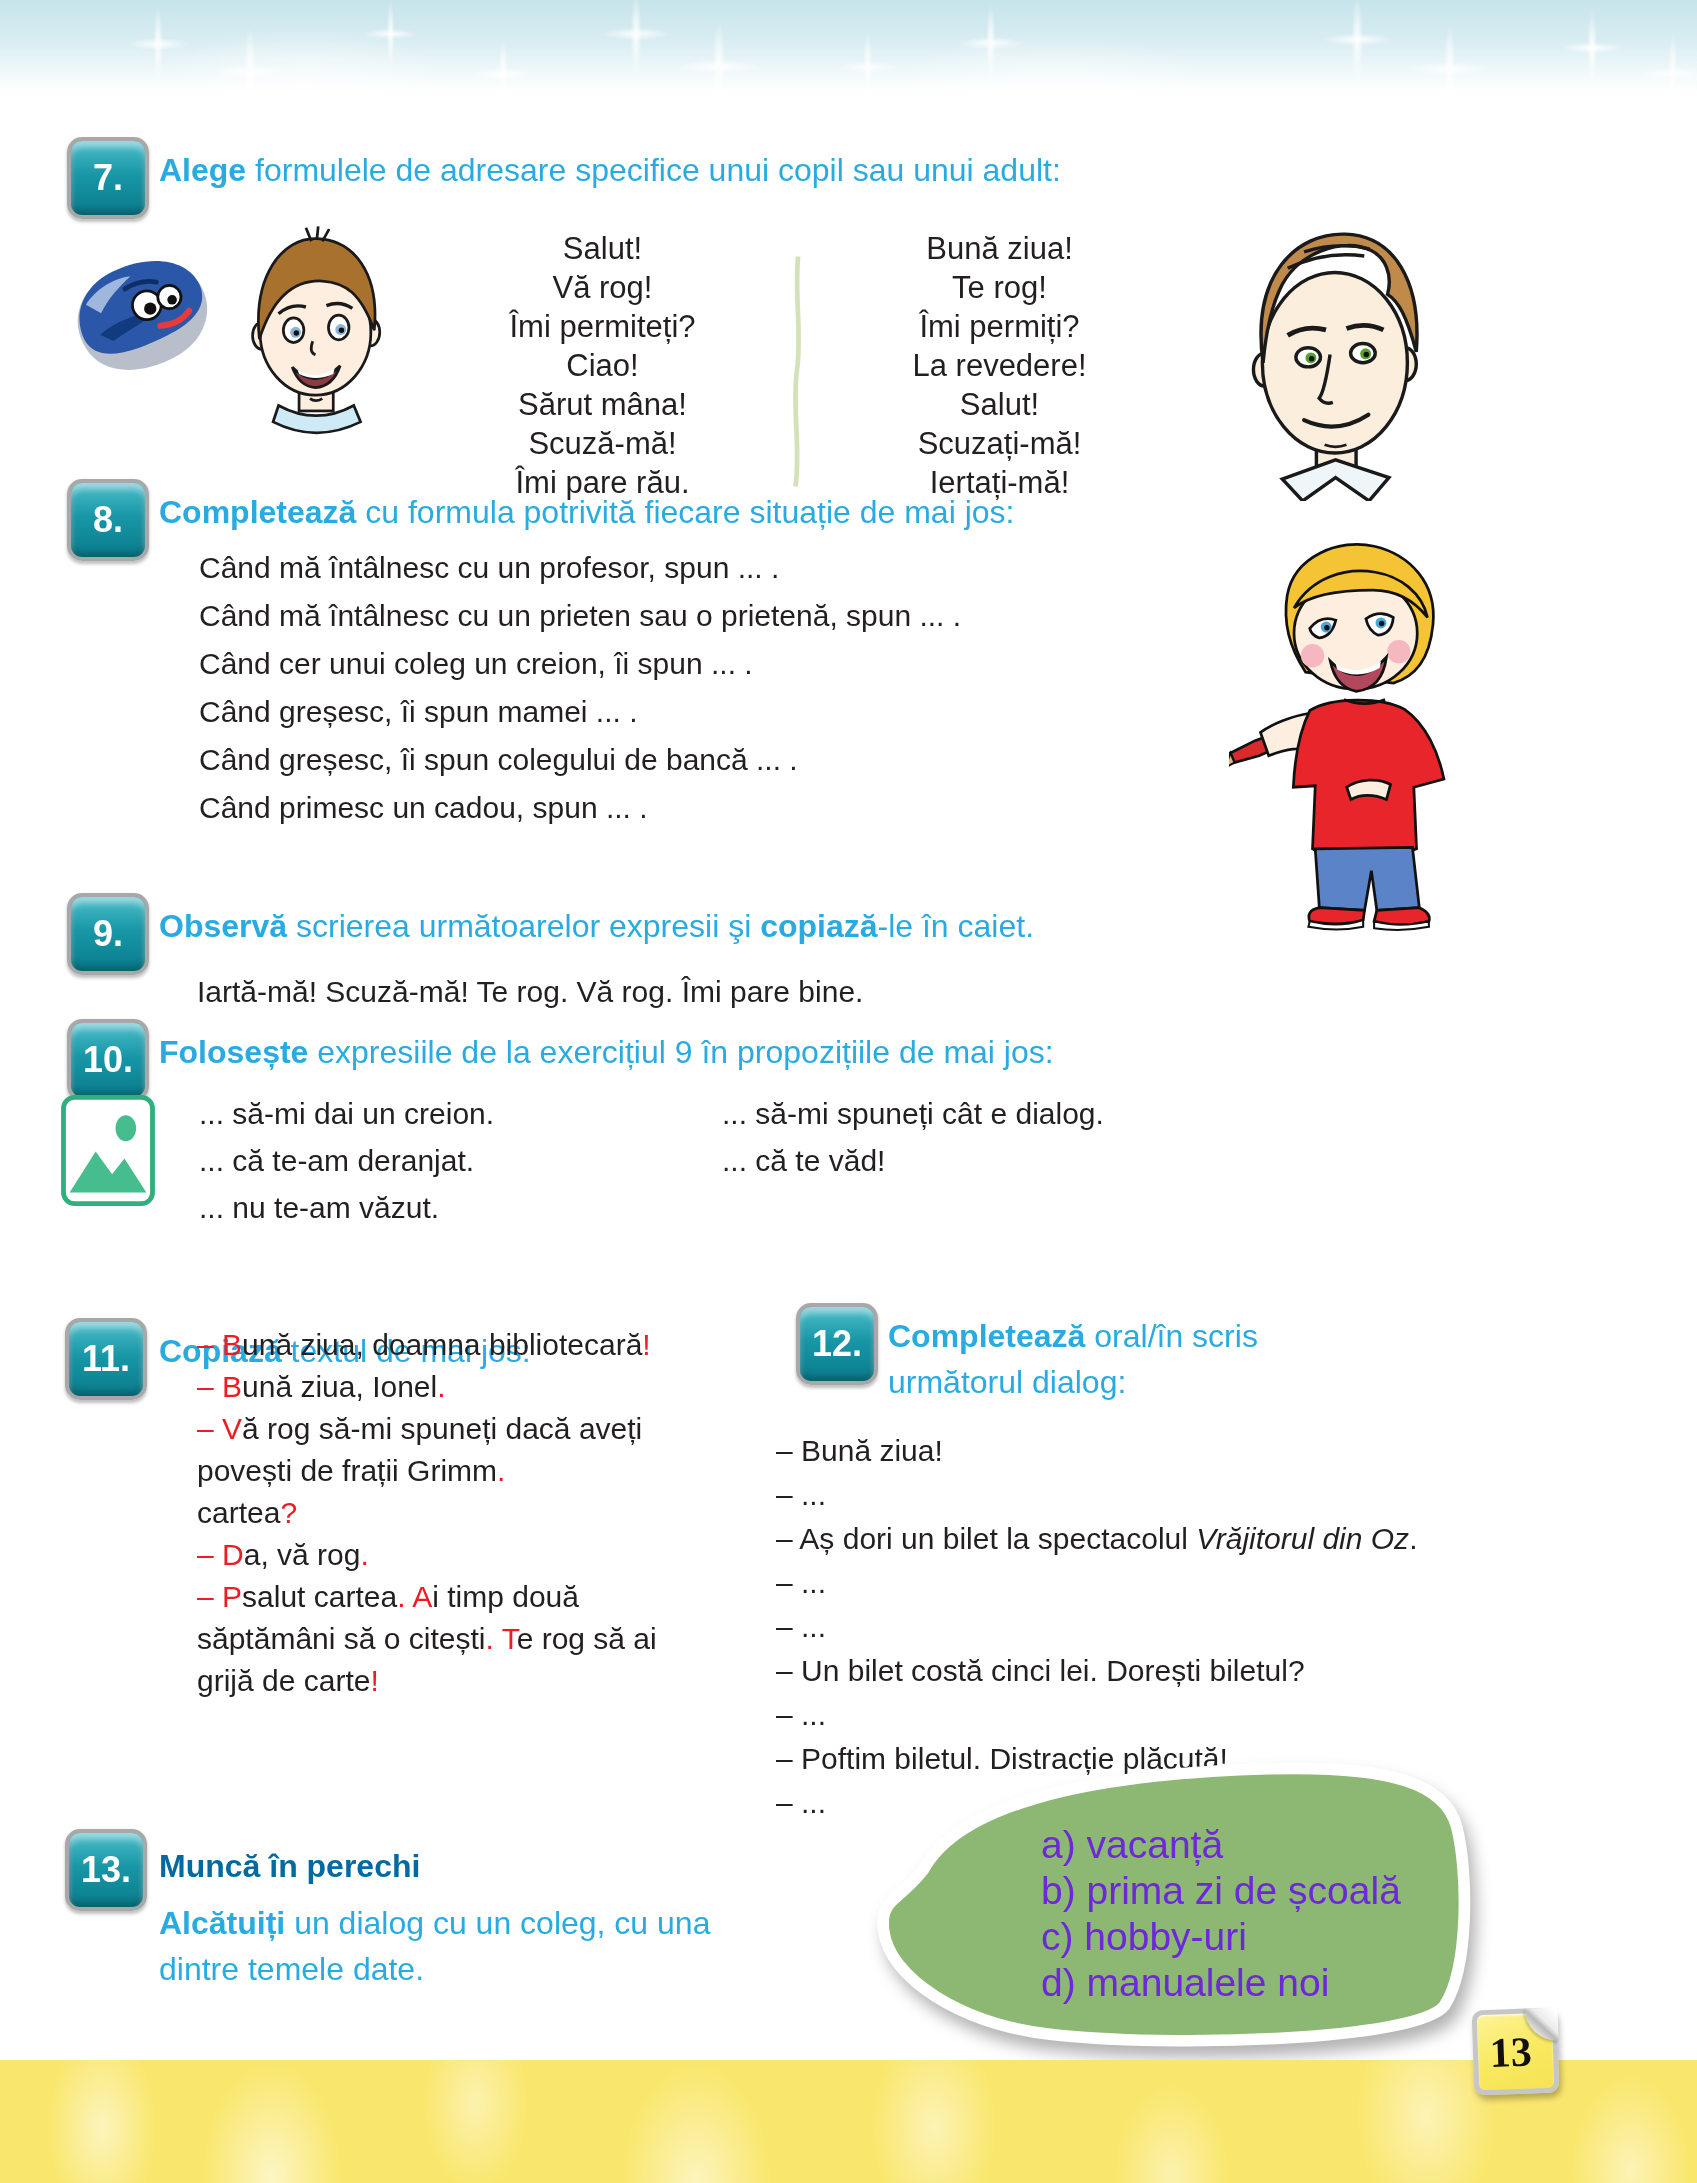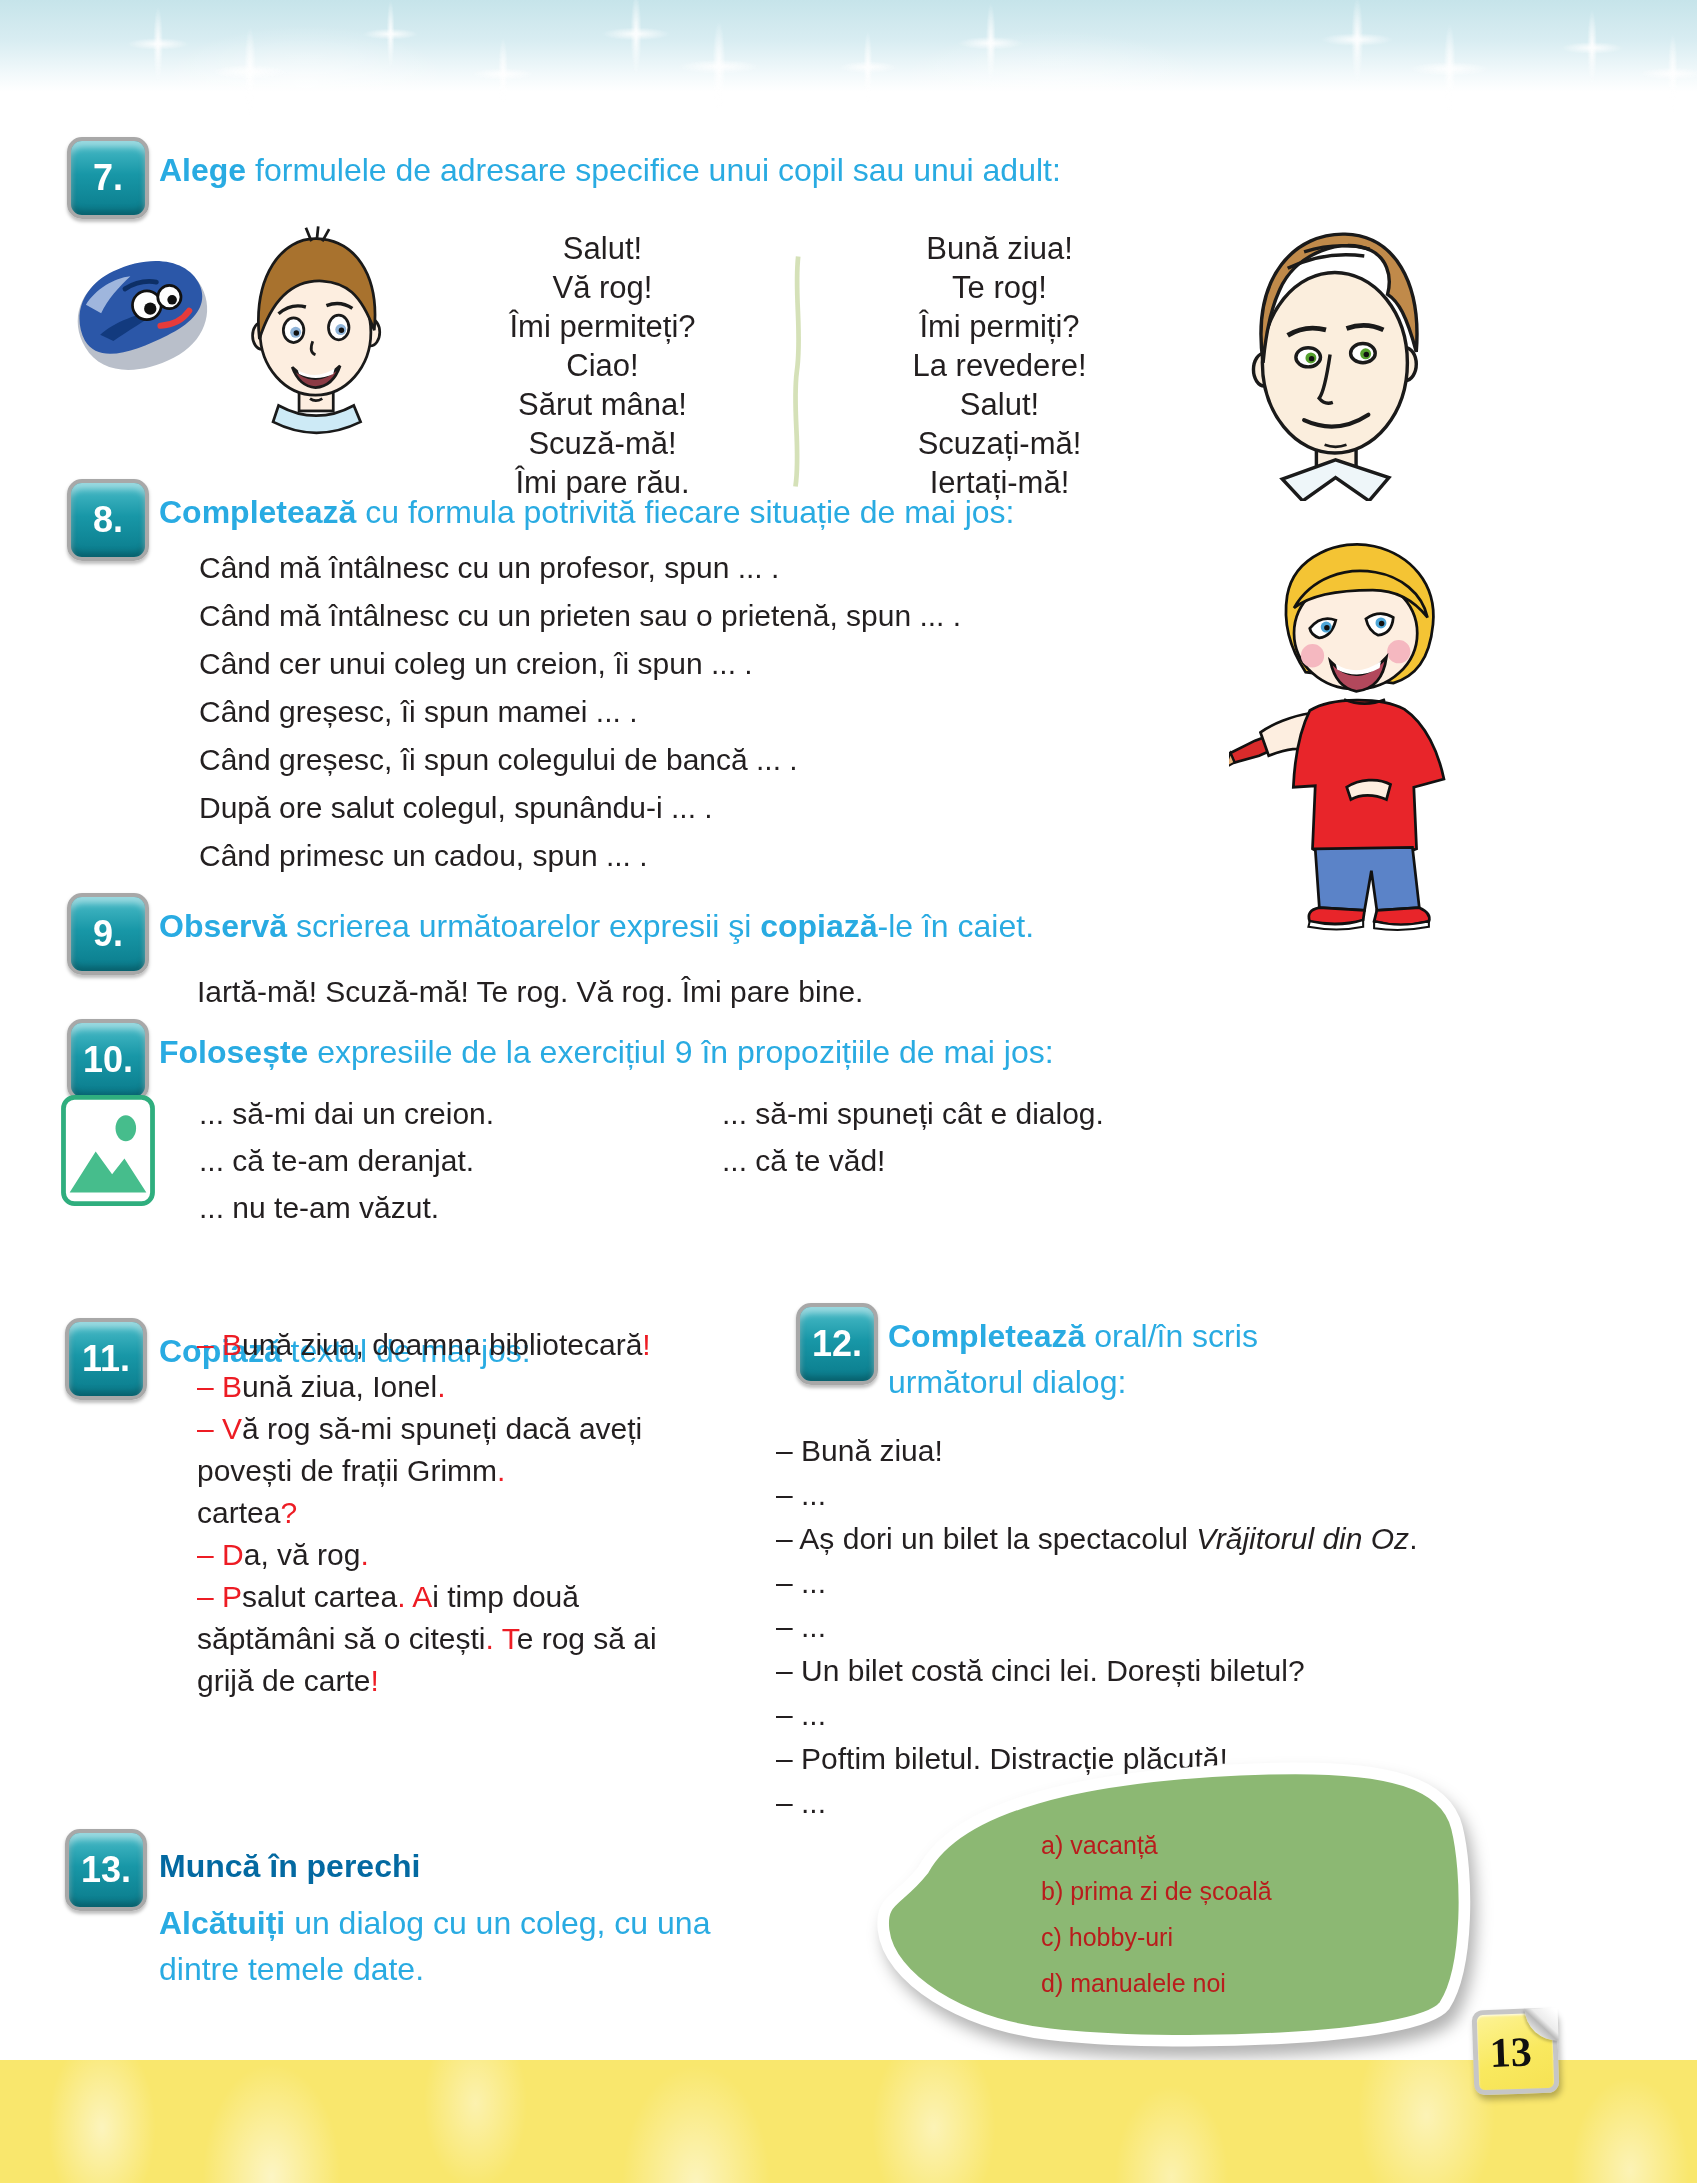--- a/index.html
+++ b/index.html
@@ -43,21 +43,21 @@
 
   .plain-line { position: absolute; font-size: 30px; white-space: nowrap; }
 
   .sent-col { position: absolute; font-size: 30px; }
   .sentence-line { line-height: 47px; }
 
   .dialog-col { position: absolute; font-size: 30px; }
   .dialog-col-11 .dialog-line { line-height: 42px; }
   .dialog-col-12 .dialog-line { line-height: 44px; }
 
-  .topics-col { position: absolute; font-size: 25px; color: #b91c1c; }
+  .topics-col { position: absolute; font-size: 39px; color: #6d28d9; }
   .topic-line { line-height: 46px; }
 
   .divider-wrap, .illu { position: absolute; }
 
   
   .bottom-band { position: absolute; left: 0; top: 2060px; width: 1698px; height: 123px;
     background:
       radial-gradient(75px 130px at 6% 55%,  rgba(255,255,255,.55), rgba(255,255,255,0) 72%),
       radial-gradient(96px 157px at 16% 95%, rgba(255,255,255,.6),  rgba(255,255,255,0) 72%),
       radial-gradient(72px 120px at 28% 35%, rgba(255,255,255,.45), rgba(255,255,255,0) 72%),
@@ -194,21 +194,20 @@
   </div>
 
   <div class="num-badge" style="left:67px;top:479px">8.</div>
   <div class="ex-title" style="left:159px;top:494px"><span class="bold">Completează</span><span> cu formula potrivită fiecare situație de mai jos:</span></div>
   <div class="item-col" style="left:199px;top:544px;width:1041px">
       <div class="situation-line">Când mă întâlnesc cu un profesor, spun ... .</div>
       <div class="situation-line">Când mă întâlnesc cu un prieten sau o prietenă, spun ... .</div>
       <div class="situation-line">Când cer unui coleg un creion, îi spun ... .</div>
       <div class="situation-line">Când greșesc, îi spun mamei ... .</div>
       <div class="situation-line">Când greșesc, îi spun colegului de bancă ... .</div>
-      <div class="situation-line">După ore salut colegul, spunându-i ... .</div>
       <div class="situation-line">Când primesc un cadou, spun ... .</div>
     </div>
 
   <div class="illu" style="left:1229px;top:527px">
     <svg width="243" height="404" viewBox="0 0 355 590">
       <path d="M2,330 L38,312 L105,288 L108,306 L44,334 L8,344 Z" fill="#d92b2b" stroke="#111111" stroke-width="4"></path>
       <path d="M2,330 L8,344 L-6,352 Z" fill="#e8b27a" stroke="#111111" stroke-width="3"></path>
       <path d="M118,272 C92,276 62,288 46,300 L58,334 C84,324 104,320 124,330 Z" fill="#fdeee0" stroke="#111111" stroke-width="4"></path>
       <path d="M85,100 C95,42 162,16 212,28 C264,40 304,82 298,142 C293,194 272,218 240,228 L112,212 C92,182 78,144 85,100 Z" fill="#f4c434" stroke="#111111" stroke-width="4"></path>
       <ellipse cx="185" cy="155" rx="90" ry="82" fill="#fdeee0" stroke="#111111" stroke-width="4"></ellipse>

